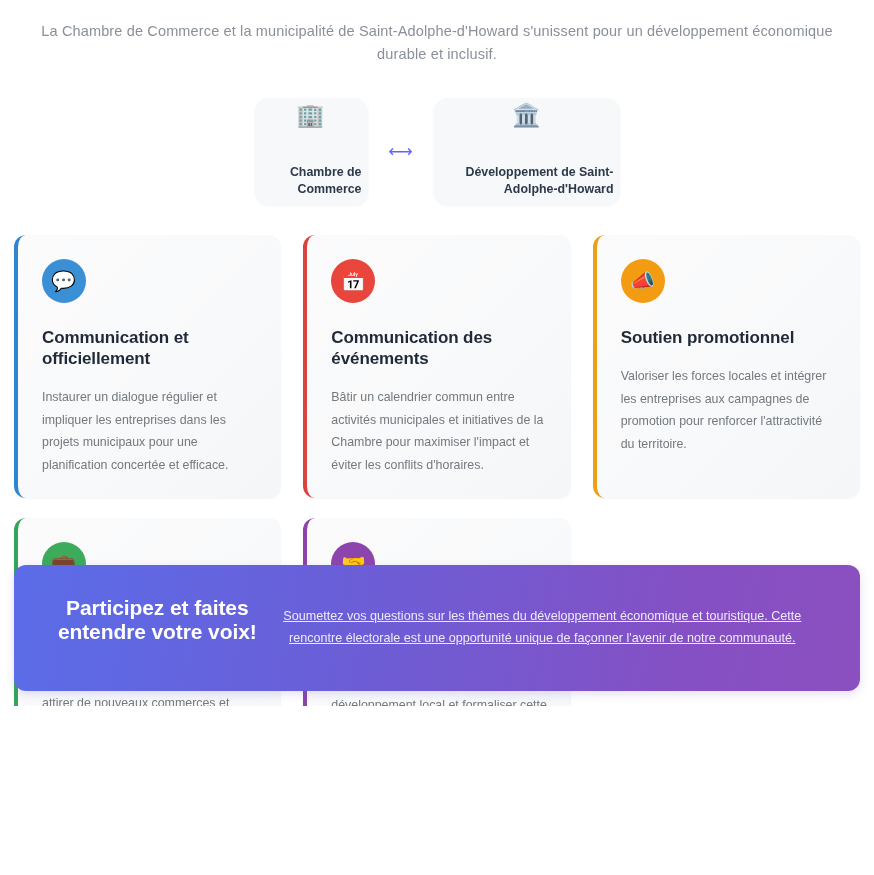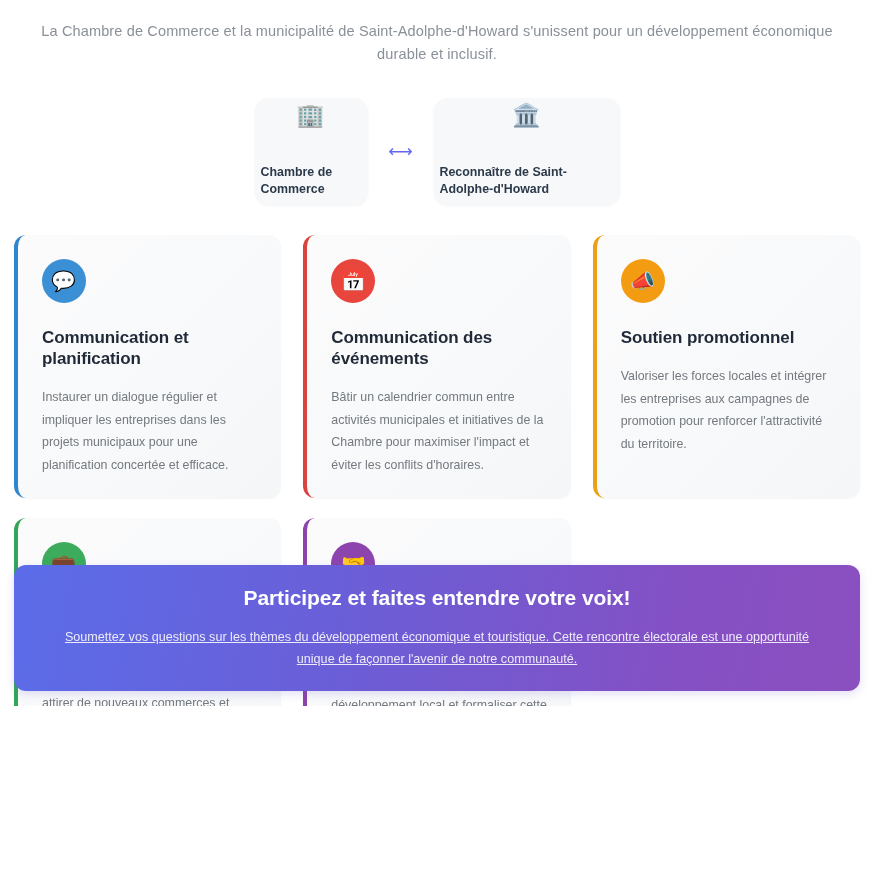--- a/index.html
+++ b/index.html
@@ -59,21 +59,21 @@
     font-size: 23px;
     line-height: 1;
     margin-bottom: 13px;
     font-family: "DejaVu Sans", sans-serif;
   }
 
   .entity-label {
     font-size: 12.4px;
     font-weight: bold;
     color: #2b3a4a;
-    text-align: left;
+    text-align: right;
     line-height: 1.38;
     margin-top: 24px;
   }
 
   .entity-arrow {
     width: 66px;
     text-align: center;
     color: #6366f1;
     font-size: 17px;
     line-height: 1;
@@ -133,21 +133,21 @@
   
   .cta {
     position: absolute;
     left: 14px;
     right: 14px;
     bottom: 15px;
     height: 126px;
     border-radius: 12px;
     background: linear-gradient(100deg, #5b6ce8 0%, #6a5fd8 38%, #8450c4 78%, #8b4fbf 100%);
     display: flex;
-    flex-direction: column;
+    flex-direction: row;
     align-items: center;
     justify-content: center;
     padding: 14px 38px;
     box-shadow: 0 3px 10px rgba(90,80,200,0.18);
   }
 
   .cta-title {
     color: #ffffff;
     font-size: 21px;
     font-weight: bold;
@@ -176,30 +176,30 @@
 
     <div class="entity-card">
       <div class="entity-emoji">🏢</div>
       <div class="entity-label">Chambre de Commerce</div>
     </div>
 
     <div class="entity-arrow" style="color: rgb(99, 102, 241);">⟷</div>
 
     <div class="entity-card wide">
       <div class="entity-emoji">🏛️</div>
-      <div class="entity-label">Reconnaître de Saint-Adolphe-d'Howard</div>
+      <div class="entity-label">Développement de Saint-Adolphe-d'Howard</div>
     </div>
 
   </div>
 
   <div class="grid">
 
     <div class="fcard row1" style="border-left-color: rgb(47, 134, 207);">
       <div class="fcard-icon" style="background: rgb(59, 143, 212);">💬</div>
-      <div class="fcard-title">Communication et planification</div>
+      <div class="fcard-title">Communication et officiellement</div>
       <div class="fcard-desc">Instaurer un dialogue régulier et impliquer les entreprises dans les projets municipaux pour une planification concertée et efficace.</div>
     </div>
 
     <div class="fcard row1" style="border-left-color: rgb(217, 69, 62);">
       <div class="fcard-icon" style="background: rgb(232, 69, 60);">📅</div>
       <div class="fcard-title">Communication des événements</div>
       <div class="fcard-desc">Bâtir un calendrier commun entre activités municipales et initiatives de la Chambre pour maximiser l'impact et éviter les conflits d'horaires.</div>
     </div>
 
     <div class="fcard row1" style="border-left-color: rgb(234, 161, 23);">

